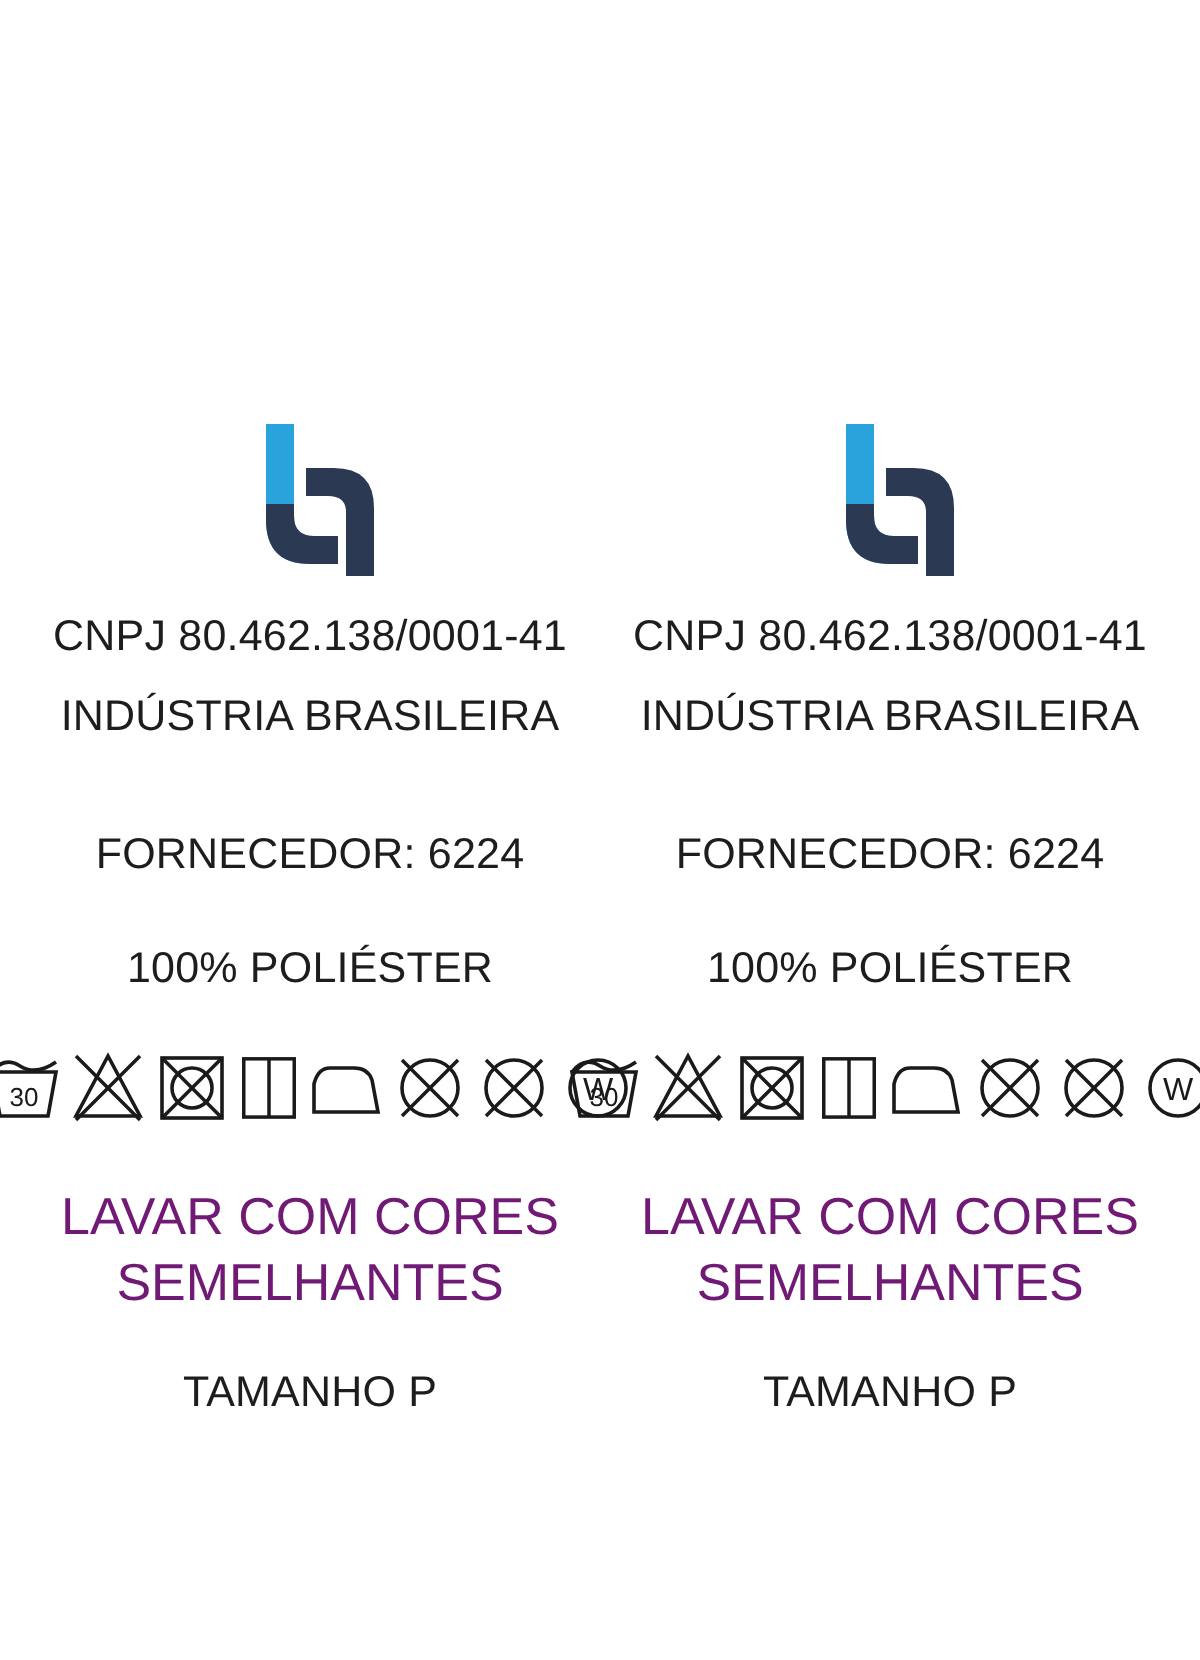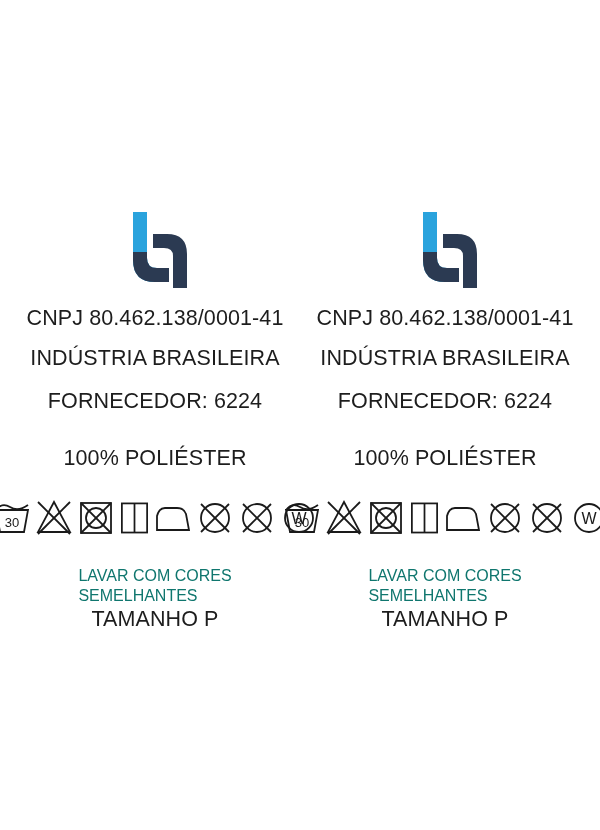--- a/index.html
+++ b/index.html
@@ -39,47 +39,47 @@
   .line {
     font-size: 21.5px;
     line-height: 1.15;
     letter-spacing: 0.1px;
     text-align: center;
     color: #1d1d1d;
     white-space: nowrap;
   }
   .line-cnpj { margin-top: 4px; }
   .line-industria { margin-top: 15px; }
-  .line-fornecedor { margin-top: 19px; }
+  .line-fornecedor { margin-top: 45px; }
   .line-composicao { margin-top: 32px; }
 
   .care-row {
     margin-top: 23px;
     height: 46px;
     display: flex;
     flex-direction: row;
     align-items: center;
     justify-content: center;
     gap: 2px;
   }
   .care-icon {
     width: 40px;
     height: 42px;
     display: block;
   }
   .care-icon.narrow { width: 33px; }
 
   .instructions {
     margin-top: 26px;
-    font-size: 16px;
+    font-size: 26px;
     line-height: 1.28;
-    text-align: left;
-    color: #0f766e;
-  }
-  .line-tamanho { }
+    text-align: center;
+    color: #701a75;
+  }
+  .line-tamanho { margin-top: 26px; }
 </style>
 </head>
 <body>
 
 <div class="sheet">
 
   <div class="label">
 
     <div class="logo">
       <svg viewBox="0 0 92 96" width="92" height="96" aria-hidden="true">

